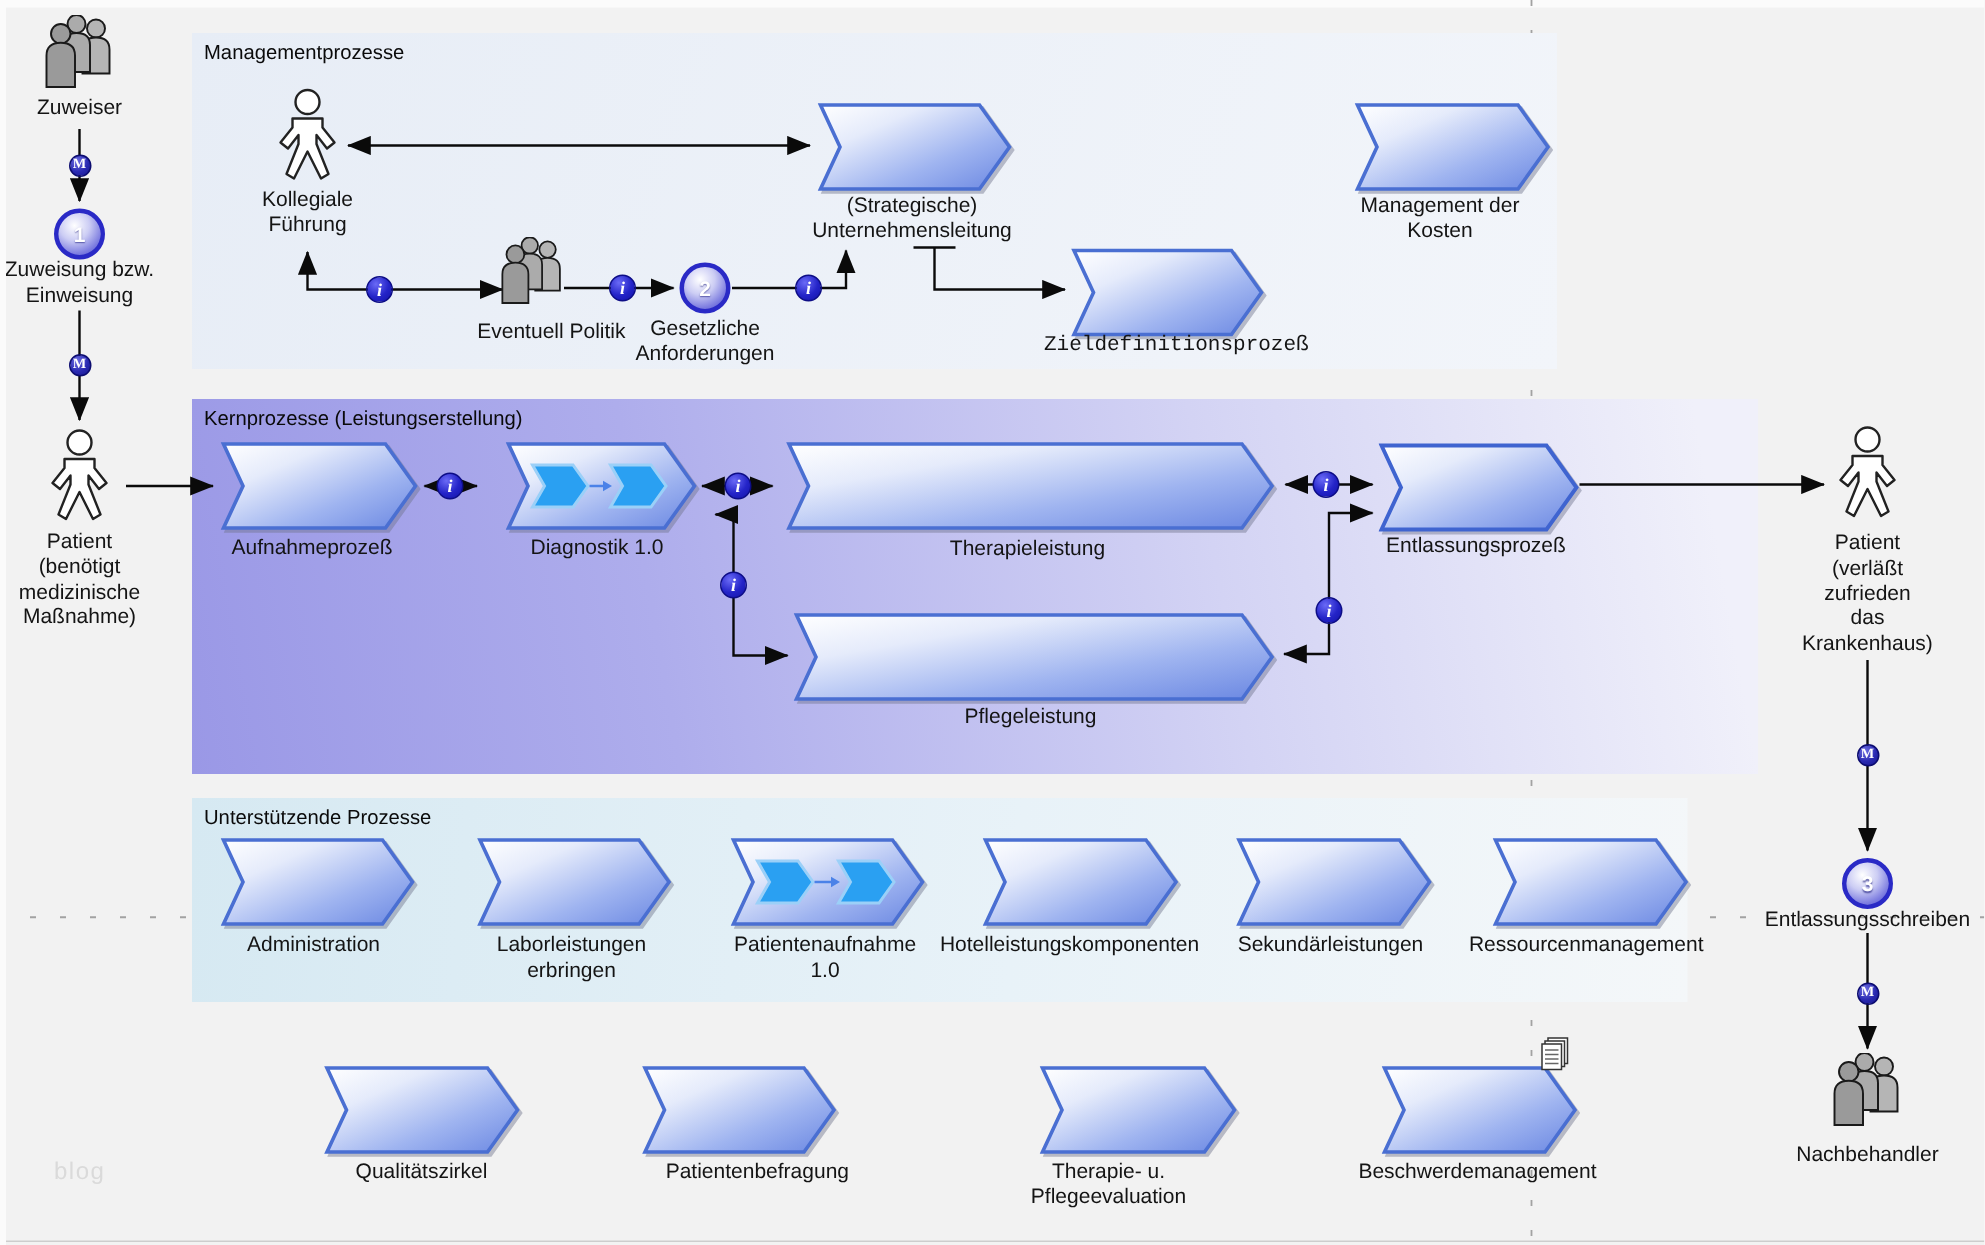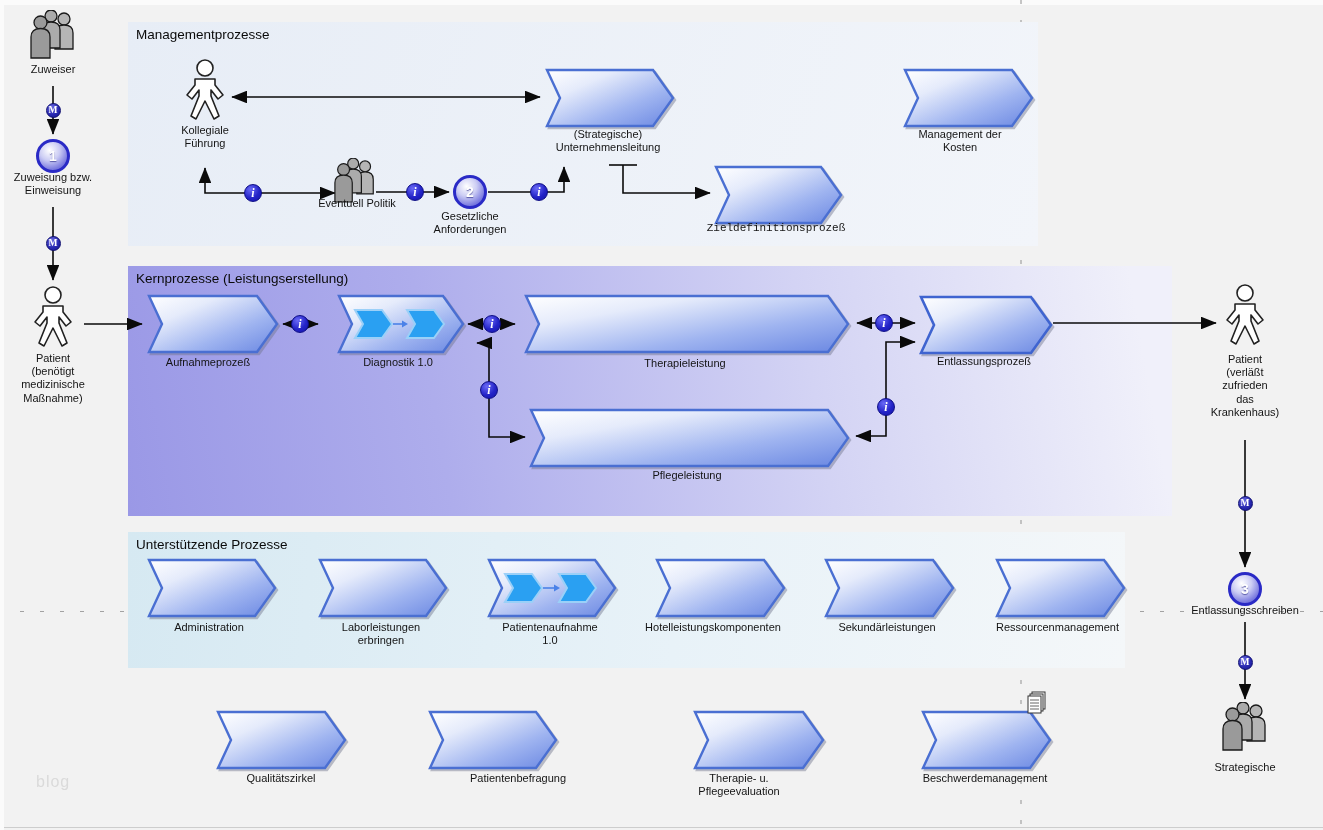--- a/index.html
+++ b/index.html
@@ -4,21 +4,21 @@
 <style>
   html,body{margin:0;padding:0;}
   #page{position:relative;width:1323px;height:830px;background:#f2f2f2;overflow:hidden;
         font-family:"Liberation Sans",sans-serif;color:#141414;}
   #page::before{content:"";position:absolute;left:0;top:0;width:100%;height:5px;background:#fbfbfb;}
   #page::after{content:"";position:absolute;left:0;top:0;width:4px;height:100%;background:#fbfbfb;}
   .band{position:absolute;}
   .band-title{position:absolute;left:8px;top:5px;font-size:13.5px;color:#0a0a0a;white-space:nowrap;}
   .chev{position:absolute;}
   .chev svg{display:block;filter:drop-shadow(2px 2.5px 0 rgba(110,115,140,.45));}
-  .lbl{position:absolute;font-size:11px;line-height:1.2;text-align:center;white-space:pre-line;}
+  .lbl{position:absolute;font-size:14px;line-height:1.2;text-align:center;white-space:pre-line;}
   .num-circle{position:absolute;width:34px;height:34px;border-radius:50%;
       border:3px solid #2a2ac6;box-sizing:border-box;
       background:radial-gradient(circle at 38% 30%, #ffffff 0%, #cccdf4 38%, #7d7de0 72%, #4a4ace 100%);
       display:flex;align-items:center;justify-content:center;
       color:#fff;font-weight:bold;font-size:14px;text-shadow:0 1px 1px rgba(20,20,120,.6);}
   .i-badge{position:absolute;width:18px;height:18px;border-radius:50%;
       background:radial-gradient(circle at 35% 28%, #6a6af6 0%, #2424c8 55%, #1212a8 100%);
       border:1px solid #0d0d86;box-sizing:border-box;
       display:flex;align-items:center;justify-content:center;
       color:#fff;font-family:"Liberation Serif",serif;font-style:italic;font-weight:bold;font-size:12px;line-height:1;}
@@ -343,21 +343,21 @@
   <div class="lbl" style="left:3px;top:63px;width:100px;">Zuweiser</div>
   <div class="lbl" style="left:-2px;top:171px;width:110px;">Zuweisung bzw.
 Einweisung</div>
   <div class="lbl" style="left:-2px;top:352px;width:110px;">Patient
 (benötigt
 medizinische
 Maßnahme)</div>
 
   <div class="lbl" style="left:145px;top:124px;width:120px;">Kollegiale
 Führung</div>
-  <div class="lbl" style="left:297px;top:197px;width:120px;">Eventuell Politik</div>
+  <div class="lbl" style="left:297px;top:212px;width:120px;text-align:right;">Eventuell Politik</div>
   <div class="lbl" style="left:400px;top:210px;width:140px;">Gesetzliche
 Anforderungen</div>
   <div class="lbl" style="left:523px;top:128px;width:170px;">(Strategische)
 Unternehmensleitung</div>
   <div class="lbl" style="left:696px;top:222px;width:160px;font-family:Liberation Mono, monospace;">Zieldefinitionsprozeß</div>
   <div class="lbl" style="left:885px;top:128px;width:150px;">Management der
 Kosten</div>
 
   <div class="lbl" style="left:138px;top:356px;width:140px;">Aufnahmeprozeß</div>
   <div class="lbl" style="left:328px;top:356px;width:140px;">Diagnostik 1.0</div>
@@ -379,17 +379,17 @@
   <div class="lbl" style="left:674px;top:772px;width:130px;text-align:center;">Therapie- u.
 Pflegeevaluation</div>
   <div class="lbl" style="left:900px;top:772px;width:170px;">Beschwerdemanagement</div>
 
   <div class="lbl" style="left:1190px;top:353px;width:110px;">Patient
 (verläßt
 zufrieden
 das
 Krankenhaus)</div>
   <div class="lbl" style="left:1165px;top:604px;width:160px;">Entlassungsschreiben</div>
-  <div class="lbl" style="left:1190px;top:761px;width:110px;">Strategische</div>
+  <div class="lbl" style="left:1190px;top:761px;width:110px;">Nachbehandler</div>
 
   <div class="watermark">blog</div>
   <div class="bottom-line"></div>
 </div>
 
 </body></html>

